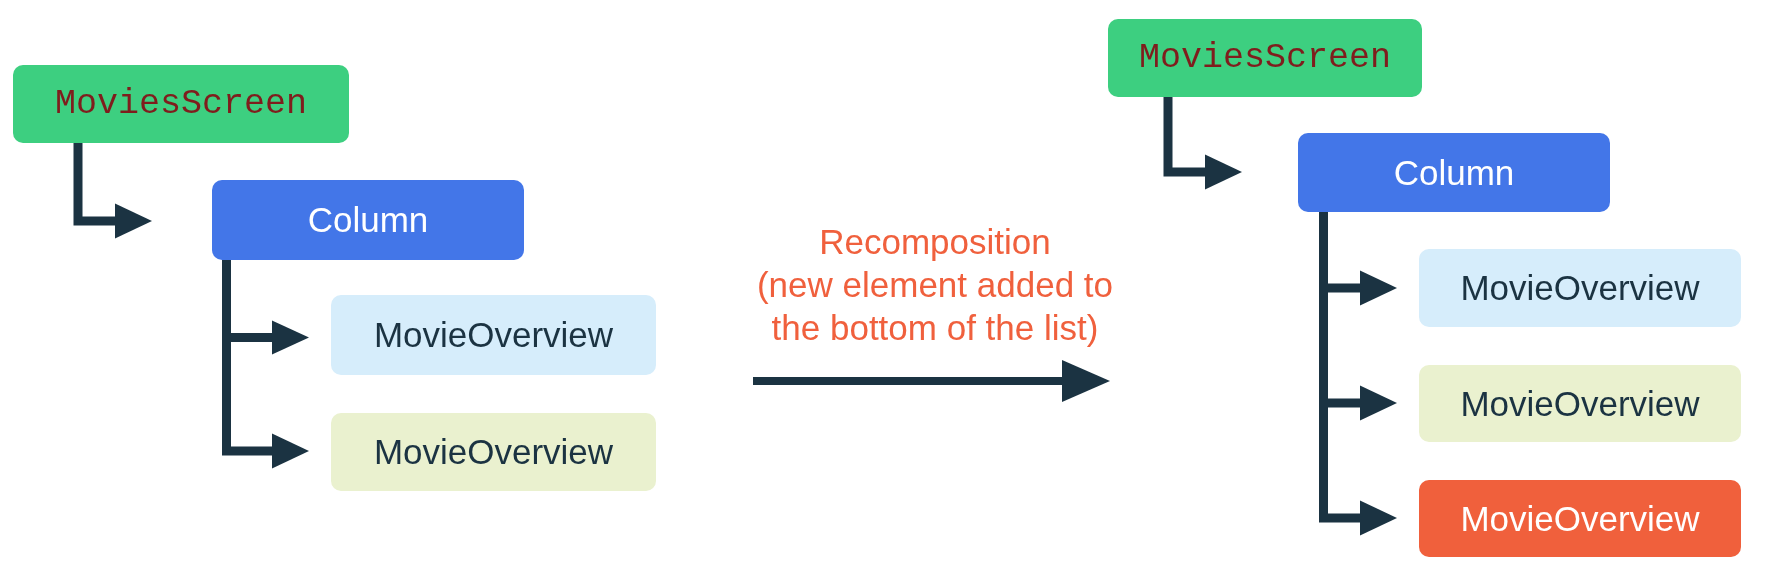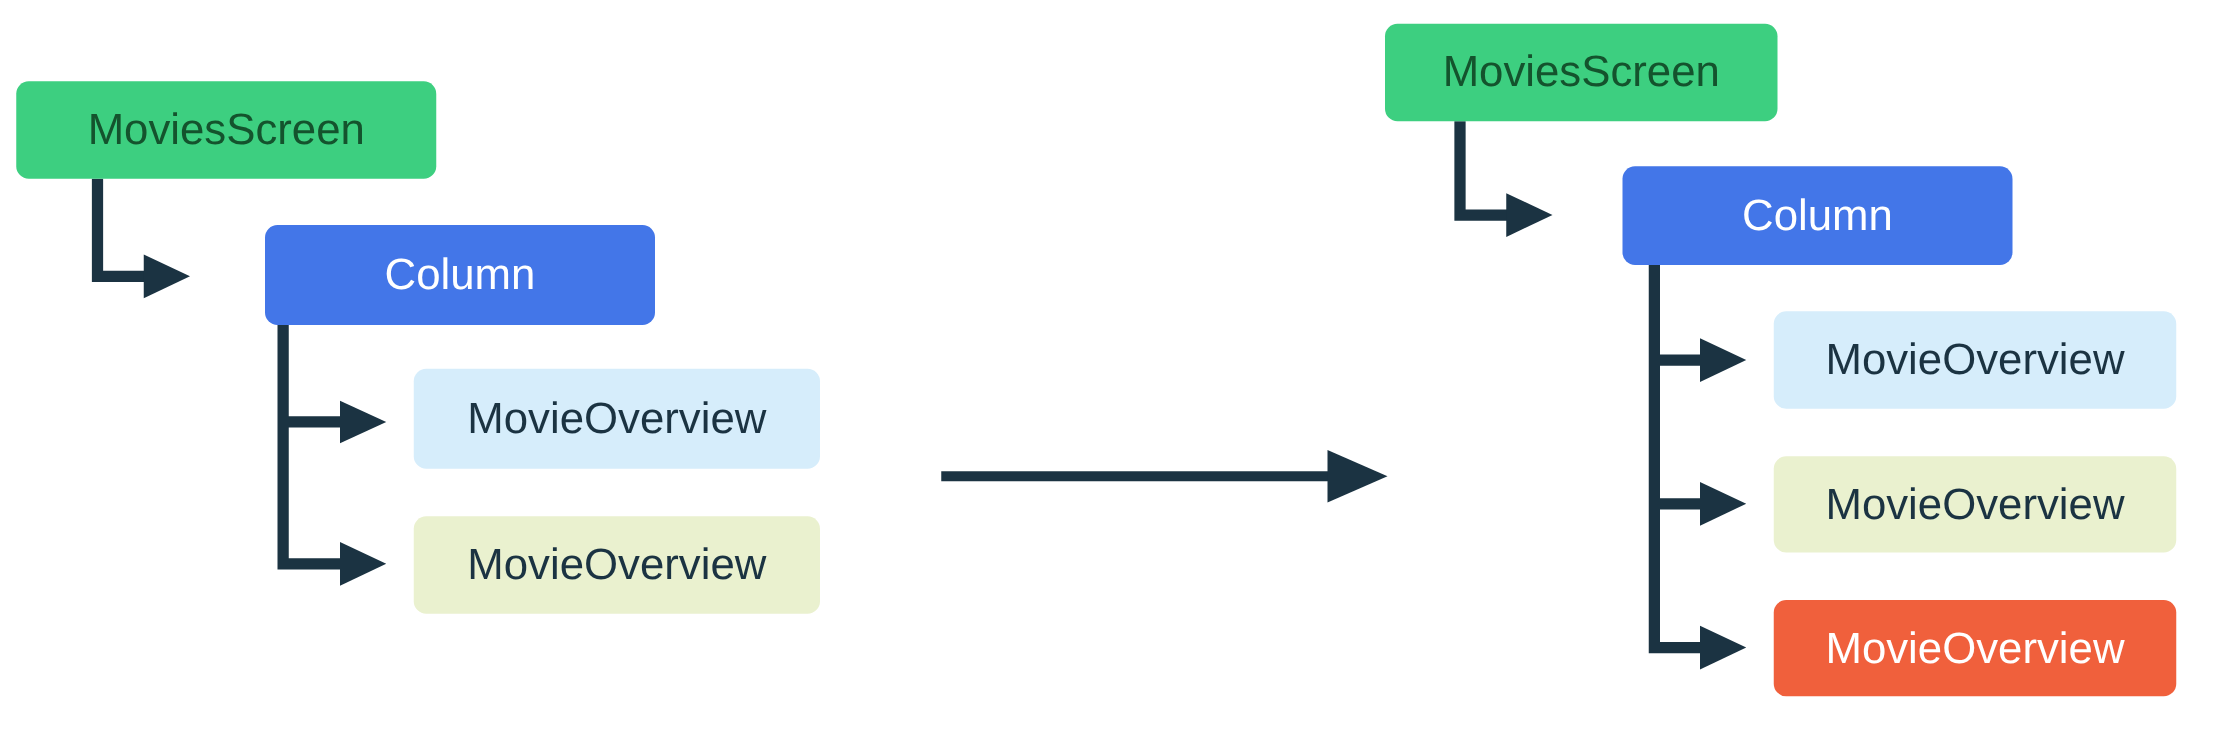--- a/index.html
+++ b/index.html
@@ -38,21 +38,21 @@
     position: absolute;
     border-radius: 10px;
     display: flex;
     align-items: center;
     justify-content: center;
     font-size: 35px;
     font-weight: 400;
     letter-spacing: 0px;
     white-space: nowrap;
   }
-  .node.green  { background: var(--green, #3DCF80); color: #14532d; }
+  .node.green  { background: var(--green, #3DCF80); color: #7f1d1d; font-family: Liberation Mono, monospace; }
   .node.blue   { background: var(--blue, #4376E8); color: #ffffff; margin-left: 40px; }
   .node.light-blue   { background: var(--light-blue, #D6EDFB); color: var(--ink, #1B3342); }
   .node.pale-yellow  { background: var(--pale-yellow, #EAF1CF); color: var(--ink, #1B3342); }
   .node.orange { background: var(--orange, #F0603C); color: #ffffff; }
   .caption {
     position: absolute;
     left: 690px;
     top: 220px;
     width: 490px;
     text-align: center;
@@ -100,20 +100,25 @@
   </svg>
 
   <div class="node green" style="left:13px; top:65px; width:336px; height:78px;">MoviesScreen</div>
 
   <div class="node blue" style="left:172px; top:180px; width:312px; height:80px;">Column</div>
 
   <div class="node light-blue" style="left:331px; top:295px; width:325px; height:80px;">MovieOverview</div>
 
   <div class="node pale-yellow" style="left:331px; top:413px; width:325px; height:78px;">MovieOverview</div>
 
+  <div class="caption">
+    <div>Recomposition</div>
+    <div>(new element added to</div>
+    <div>the bottom of the list)</div>
+  </div>
 
   <div class="node green" style="left:1108px; top:19px; width:314px; height:78px;">MoviesScreen</div>
 
   <div class="node blue" style="left:1258px; top:133px; width:312px; height:79px;">Column</div>
 
   <div class="node light-blue" style="left:1419px; top:249px; width:322px; height:78px;">MovieOverview</div>
 
   <div class="node pale-yellow" style="left:1419px; top:365px; width:322px; height:77px;">MovieOverview</div>
 
   <div class="node orange" style="left:1419px; top:480px; width:322px; height:77px;">MovieOverview</div>

